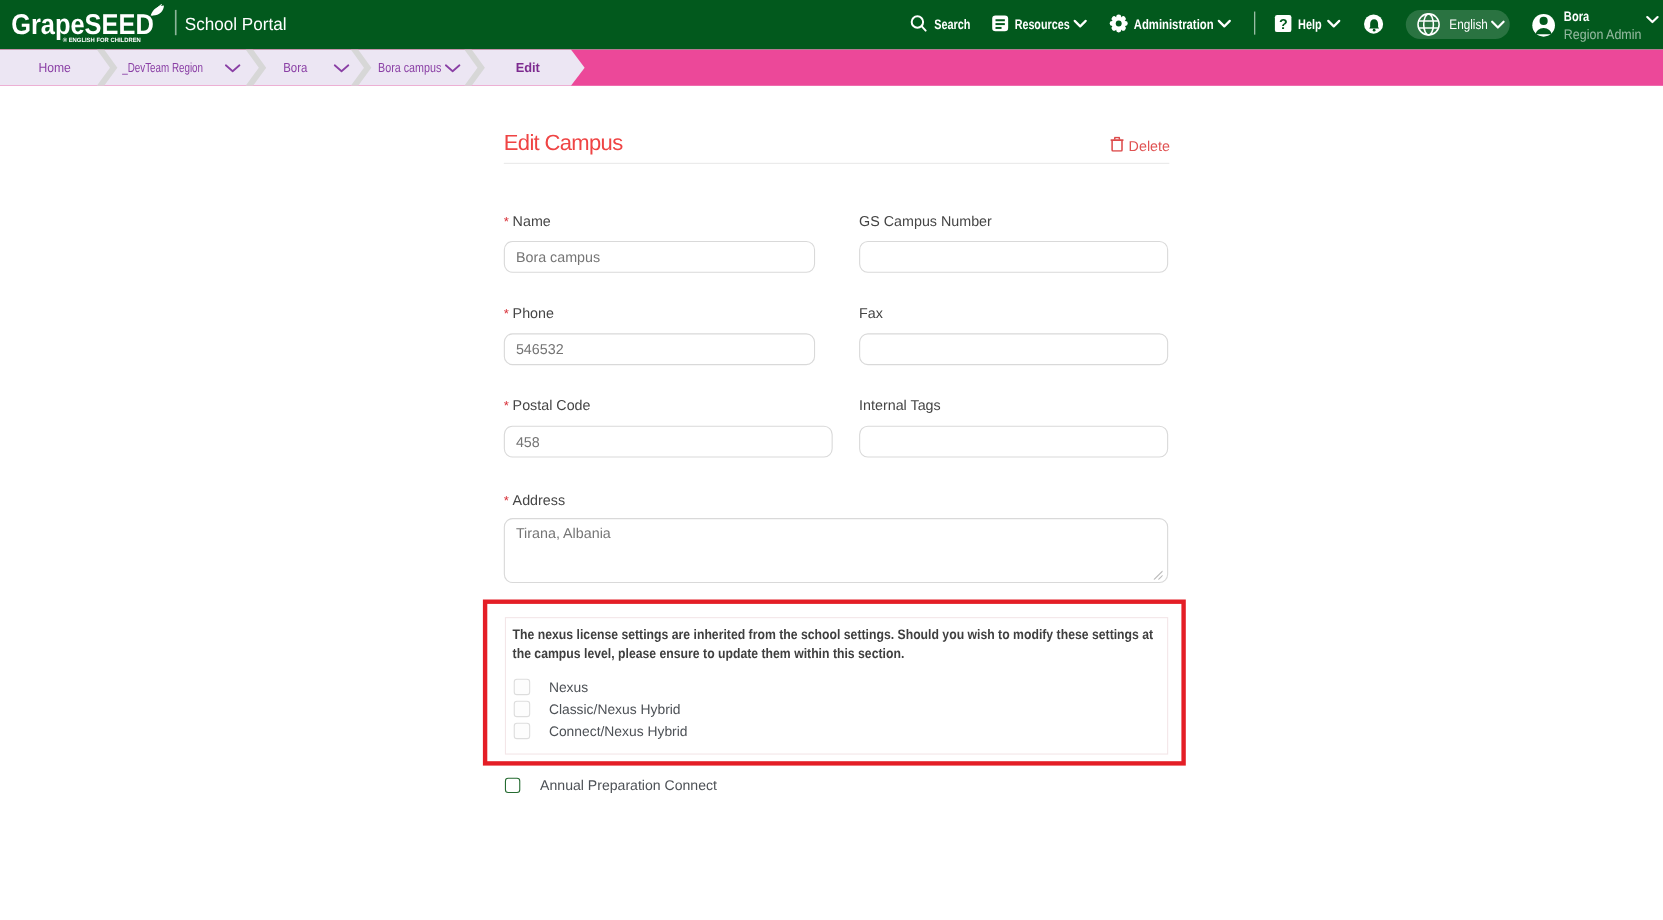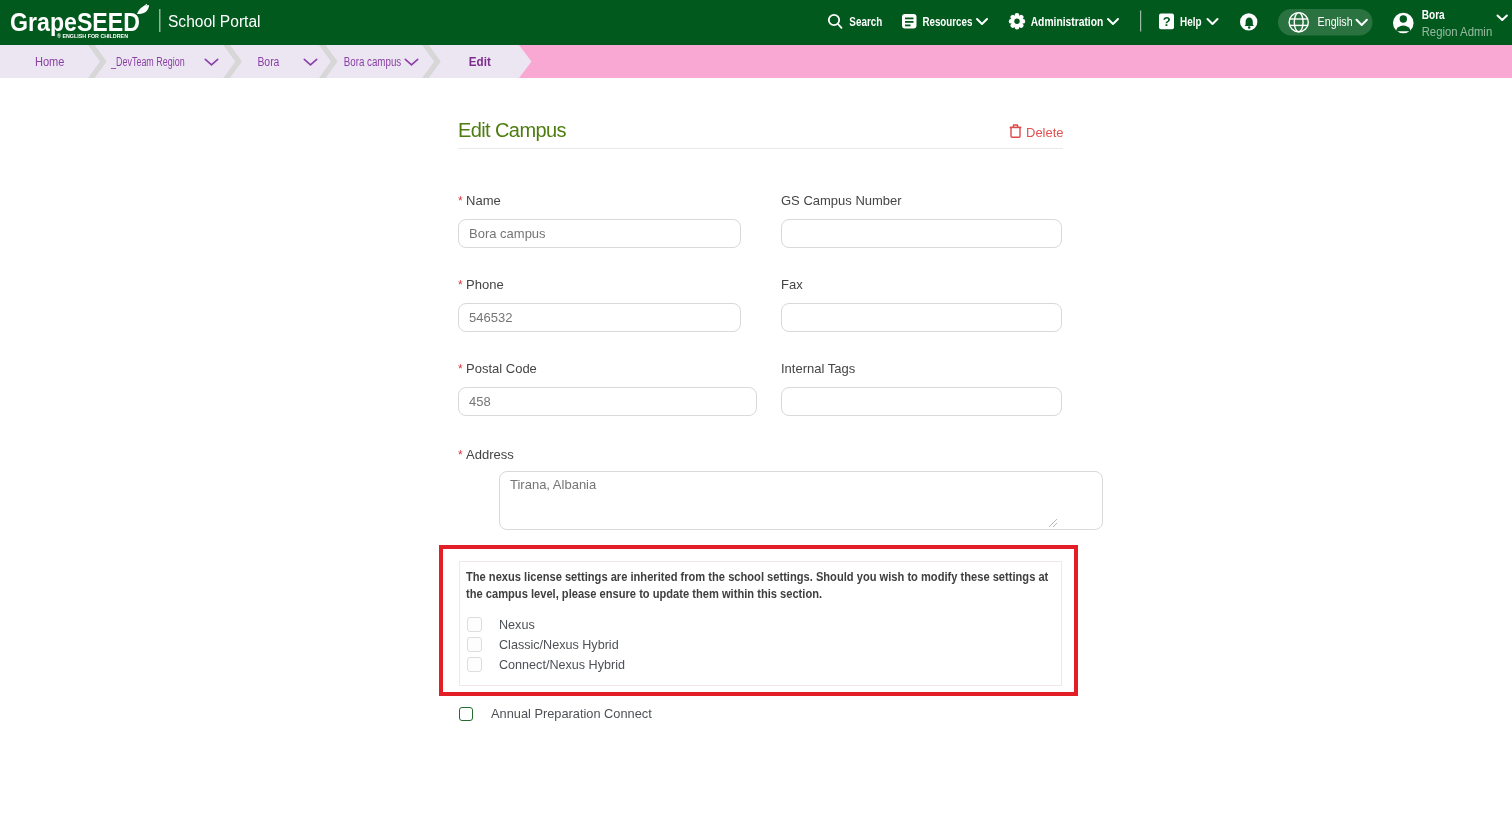--- a/index.html
+++ b/index.html
@@ -2,21 +2,21 @@
 <html><head>
 <meta charset="utf-8">
 <style>
   * { margin:0; padding:0; box-sizing:border-box; }
   html,body { width:1512px; height:836px; background:#fff; font-family:"Liberation Sans", sans-serif; overflow:hidden; }
   .abs { position:absolute; }
   #page { position:relative; width:1512px; height:836px; }
 
   
   #header { position:absolute; left:0; top:0; width:1512px; height:45px; background:#02591d; }
-  #crumb  { position:absolute; left:0; top:45px; width:1512px; height:33px; background:#f9a8d4; }
+  #crumb  { position:absolute; left:0; top:45px; width:1512px; height:33px; background:#ec4899; }
 
   
   .label { position:absolute; font-size:13px; color:#454545; white-space:nowrap; }
   .req::before { content:"* "; color:#d9363e; font-size:12px; }
   .input { position:absolute; border:1px solid #d9d9d9; border-radius:8px; background:#fff;
            font-size:13px; color:#757575; line-height:27px; padding:0 10px; white-space:nowrap; }
   .cb { position:absolute; width:15px; height:15px; border:1px solid #ddd; border-radius:3px; background:#fdfdfd; }
   .cblabel { position:absolute; font-size:12.6px; color:#4d5156; white-space:nowrap;margin-left:13px; }
 </style>
 </head>
@@ -115,21 +115,21 @@
         <text x="34.9" y="20.6" textLength="29.5" lengthAdjust="spacingAndGlyphs">Home</text>
         <text x="111.1" y="20.6" textLength="73.5" lengthAdjust="spacingAndGlyphs">_DevTeam Region</text>
         <text x="257.4" y="20.6" textLength="22" lengthAdjust="spacingAndGlyphs">Bora</text>
         <text x="343.7" y="20.6" textLength="57.5" lengthAdjust="spacingAndGlyphs">Bora campus</text>
         <text x="468.8" y="20.6" textLength="22" lengthAdjust="spacingAndGlyphs" font-weight="bold" fill="#7d2b8f">Edit</text>
       </g>
     </svg>
   </div>
 
   <div class="abs" style="left:458px; top:119px; width:605px; height:26px;">
-    <span style="font-size:20px; color:#4d7c0f; letter-spacing:-0.6px;">Edit Campus</span>
+    <span style="font-size:20px; color:#ef4444; letter-spacing:-0.6px;">Edit Campus</span>
   </div>
 
   <svg class="abs" style="left:1009px; top:124px" width="13" height="14" viewBox="0 0 13 14">
     <g stroke="#dd4a4a" stroke-width="1.4" fill="none">
       <path d="M2,3.6 L2,12.3 A1,1 0 0 0 3,13.3 L10,13.3 A1,1 0 0 0 11,12.3 L11,3.6"></path>
       <path d="M0.7,3.4 L12.3,3.4" stroke-width="1.6"></path>
       <path d="M4.2,3 L4.6,1 L8.4,1 L8.8,3" fill="none"></path>
     </g>
   </svg>
   <div class="abs" style="left:1026px; top:125px; font-size:13px; color:#e05252;">Delete</div>
@@ -144,21 +144,21 @@
   <div class="label" style="left:781px; top:277px;">Fax</div>
   <div class="input" style="left:458px; top:303px; width:283px; height:29px;">546532</div>
   <div class="input" style="left:781px; top:303px; width:281px; height:29px;"></div>
 
   <div class="label req" style="left:458px; top:361px;">Postal Code</div>
   <div class="label" style="left:781px; top:361px;">Internal Tags</div>
   <div class="input" style="left:458px; top:387px; width:299px; height:29px;">458</div>
   <div class="input" style="left:781px; top:387px; width:281px; height:29px;"></div>
 
   <div class="label req" style="left:458px; top:447px;">Address</div>
-  <div class="input" style="left:458px; top:471px; width:604px; height:59px; line-height:16px; padding-top:5px;margin-left:41px;">Tirana, Albania</div>
+  <div class="input" style="left:458px; top:471px; width:604px; height:59px; line-height:16px; padding-top:5px;">Tirana, Albania</div>
 
   <svg class="abs" style="left:1048px; top:518px" width="9" height="9" viewBox="0 0 9 9">
     <g stroke="#bbb" stroke-width="1">
       <line x1="1" y1="9" x2="9" y2="1"></line>
       <line x1="5" y1="9" x2="9" y2="5"></line>
     </g>
   </svg>
 
   <div class="abs" style="left:439px; top:545px; width:639px; height:151px; border:4px solid #e41e26;"></div>
 

